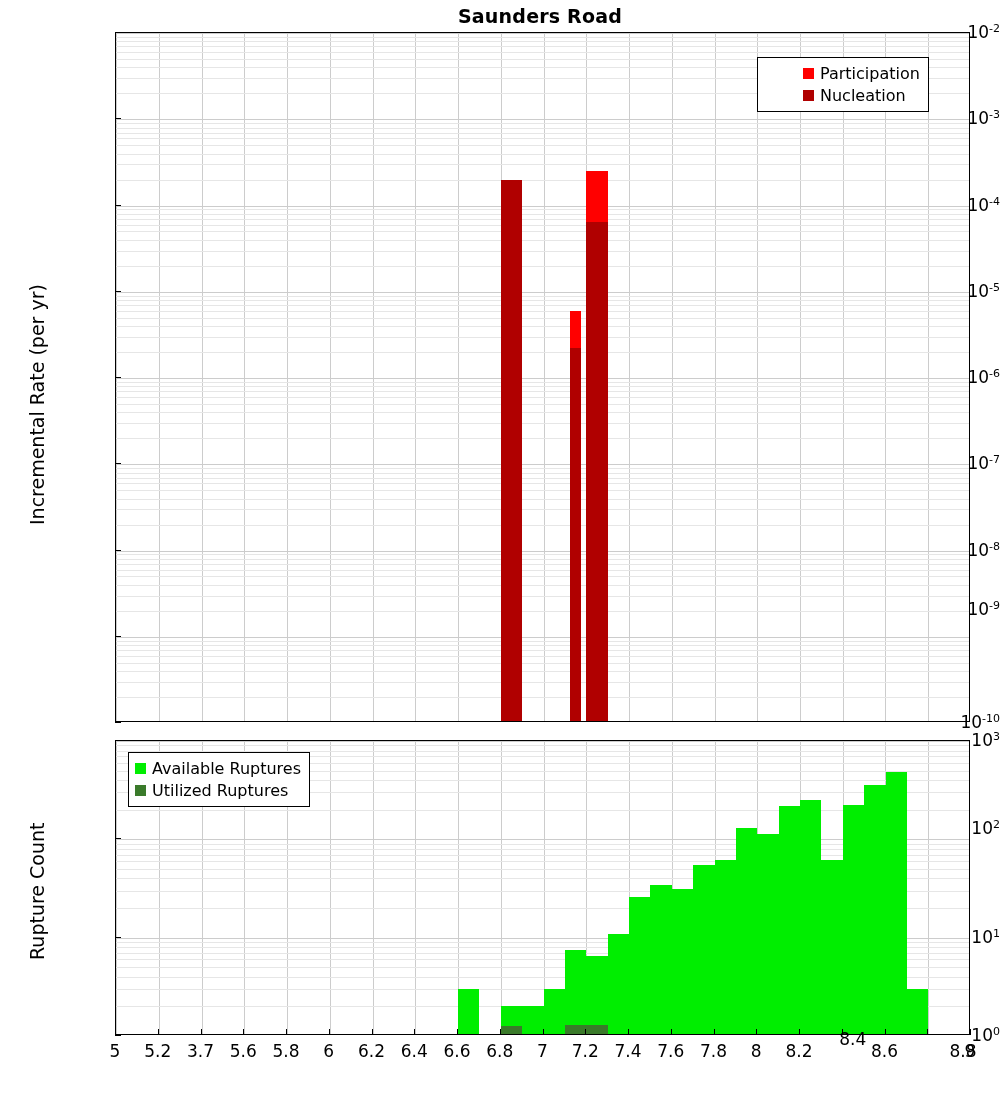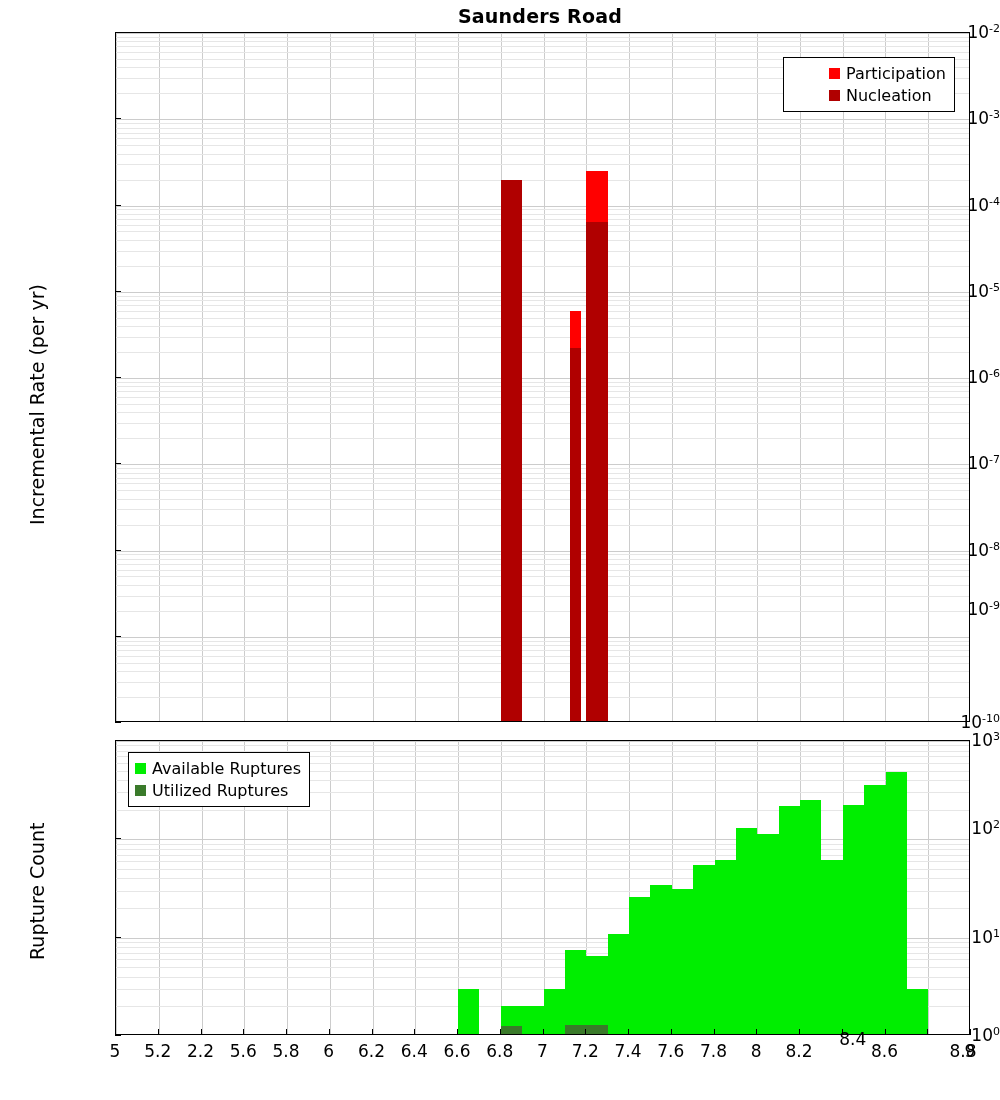--- a/index.html
+++ b/index.html
@@ -260,21 +260,21 @@
       <div class="tickmark-y" style="left: 115px; top: 463.25px;"></div>
       <div class="tickmark-y" style="left: 115px; top: 377px;"></div>
       <div class="tickmark-y" style="left: 115px; top: 290.75px;"></div>
       <div class="tickmark-y" style="left: 115px; top: 204.5px;"></div>
       <div class="tickmark-y" style="left: 115px; top: 118.25px;"></div>
       <div class="tickmark-y" style="left: 115px; top: 32px;"></div>
     </div>
 
   <div class="ylabel" style="left:26px; top:525px; transform: rotate(-90deg);">Incremental Rate (per yr)</div>
 
-  <div class="legend" id="top-legend" style="left:783px; top:57px;padding-left:45px;">
+  <div class="legend" id="top-legend" style="left:757px; top:57px;padding-left:45px;">
       <div class="legend-row">
         <span class="legend-swatch" style="background: rgb(255, 0, 0);"></span>
         <span class="legend-label">Participation</span>
       </div>
       <div class="legend-row">
         <span class="legend-swatch" style="background: rgb(176, 0, 0);"></span>
         <span class="legend-label">Nucleation</span>
       </div>
     </div>
 
@@ -380,21 +380,21 @@
       <div class="tickmark-x" style="left: 756.25px; top: 1029px;"></div>
       <div class="tickmark-x" style="left: 799px; top: 1029px;"></div>
       <div class="tickmark-x" style="left: 841.75px; top: 1029px;"></div>
       <div class="tickmark-x" style="left: 884.5px; top: 1029px;"></div>
       <div class="tickmark-x" style="left: 927.25px; top: 1029px;"></div>
       <div class="tickmark-x" style="left: 970px; top: 1029px;"></div>
     </div>
   <div id="bottom-xlabels">
       <div class="xtick" style="left: 115px; top: 1041px;">5</div>
       <div class="xtick" style="left: 157.75px; top: 1041px;">5.2</div>
-      <div class="xtick" style="left: 200.5px; top: 1041px;">2.2</div>
+      <div class="xtick" style="left: 200.5px; top: 1041px;">3.7</div>
       <div class="xtick" style="left: 243.25px; top: 1041px;">5.6</div>
       <div class="xtick" style="left: 286px; top: 1041px;">5.8</div>
       <div class="xtick" style="left: 328.75px; top: 1041px;">6</div>
       <div class="xtick" style="left: 371.5px; top: 1041px;">6.2</div>
       <div class="xtick" style="left: 414.25px; top: 1041px;">6.4</div>
       <div class="xtick" style="left: 457px; top: 1041px;">6.6</div>
       <div class="xtick" style="left: 499.75px; top: 1041px;">6.8</div>
       <div class="xtick" style="left: 542.5px; top: 1041px;">7</div>
       <div class="xtick" style="left: 585.25px; top: 1041px;">7.2</div>
       <div class="xtick" style="left: 628px; top: 1041px;">7.4</div>

